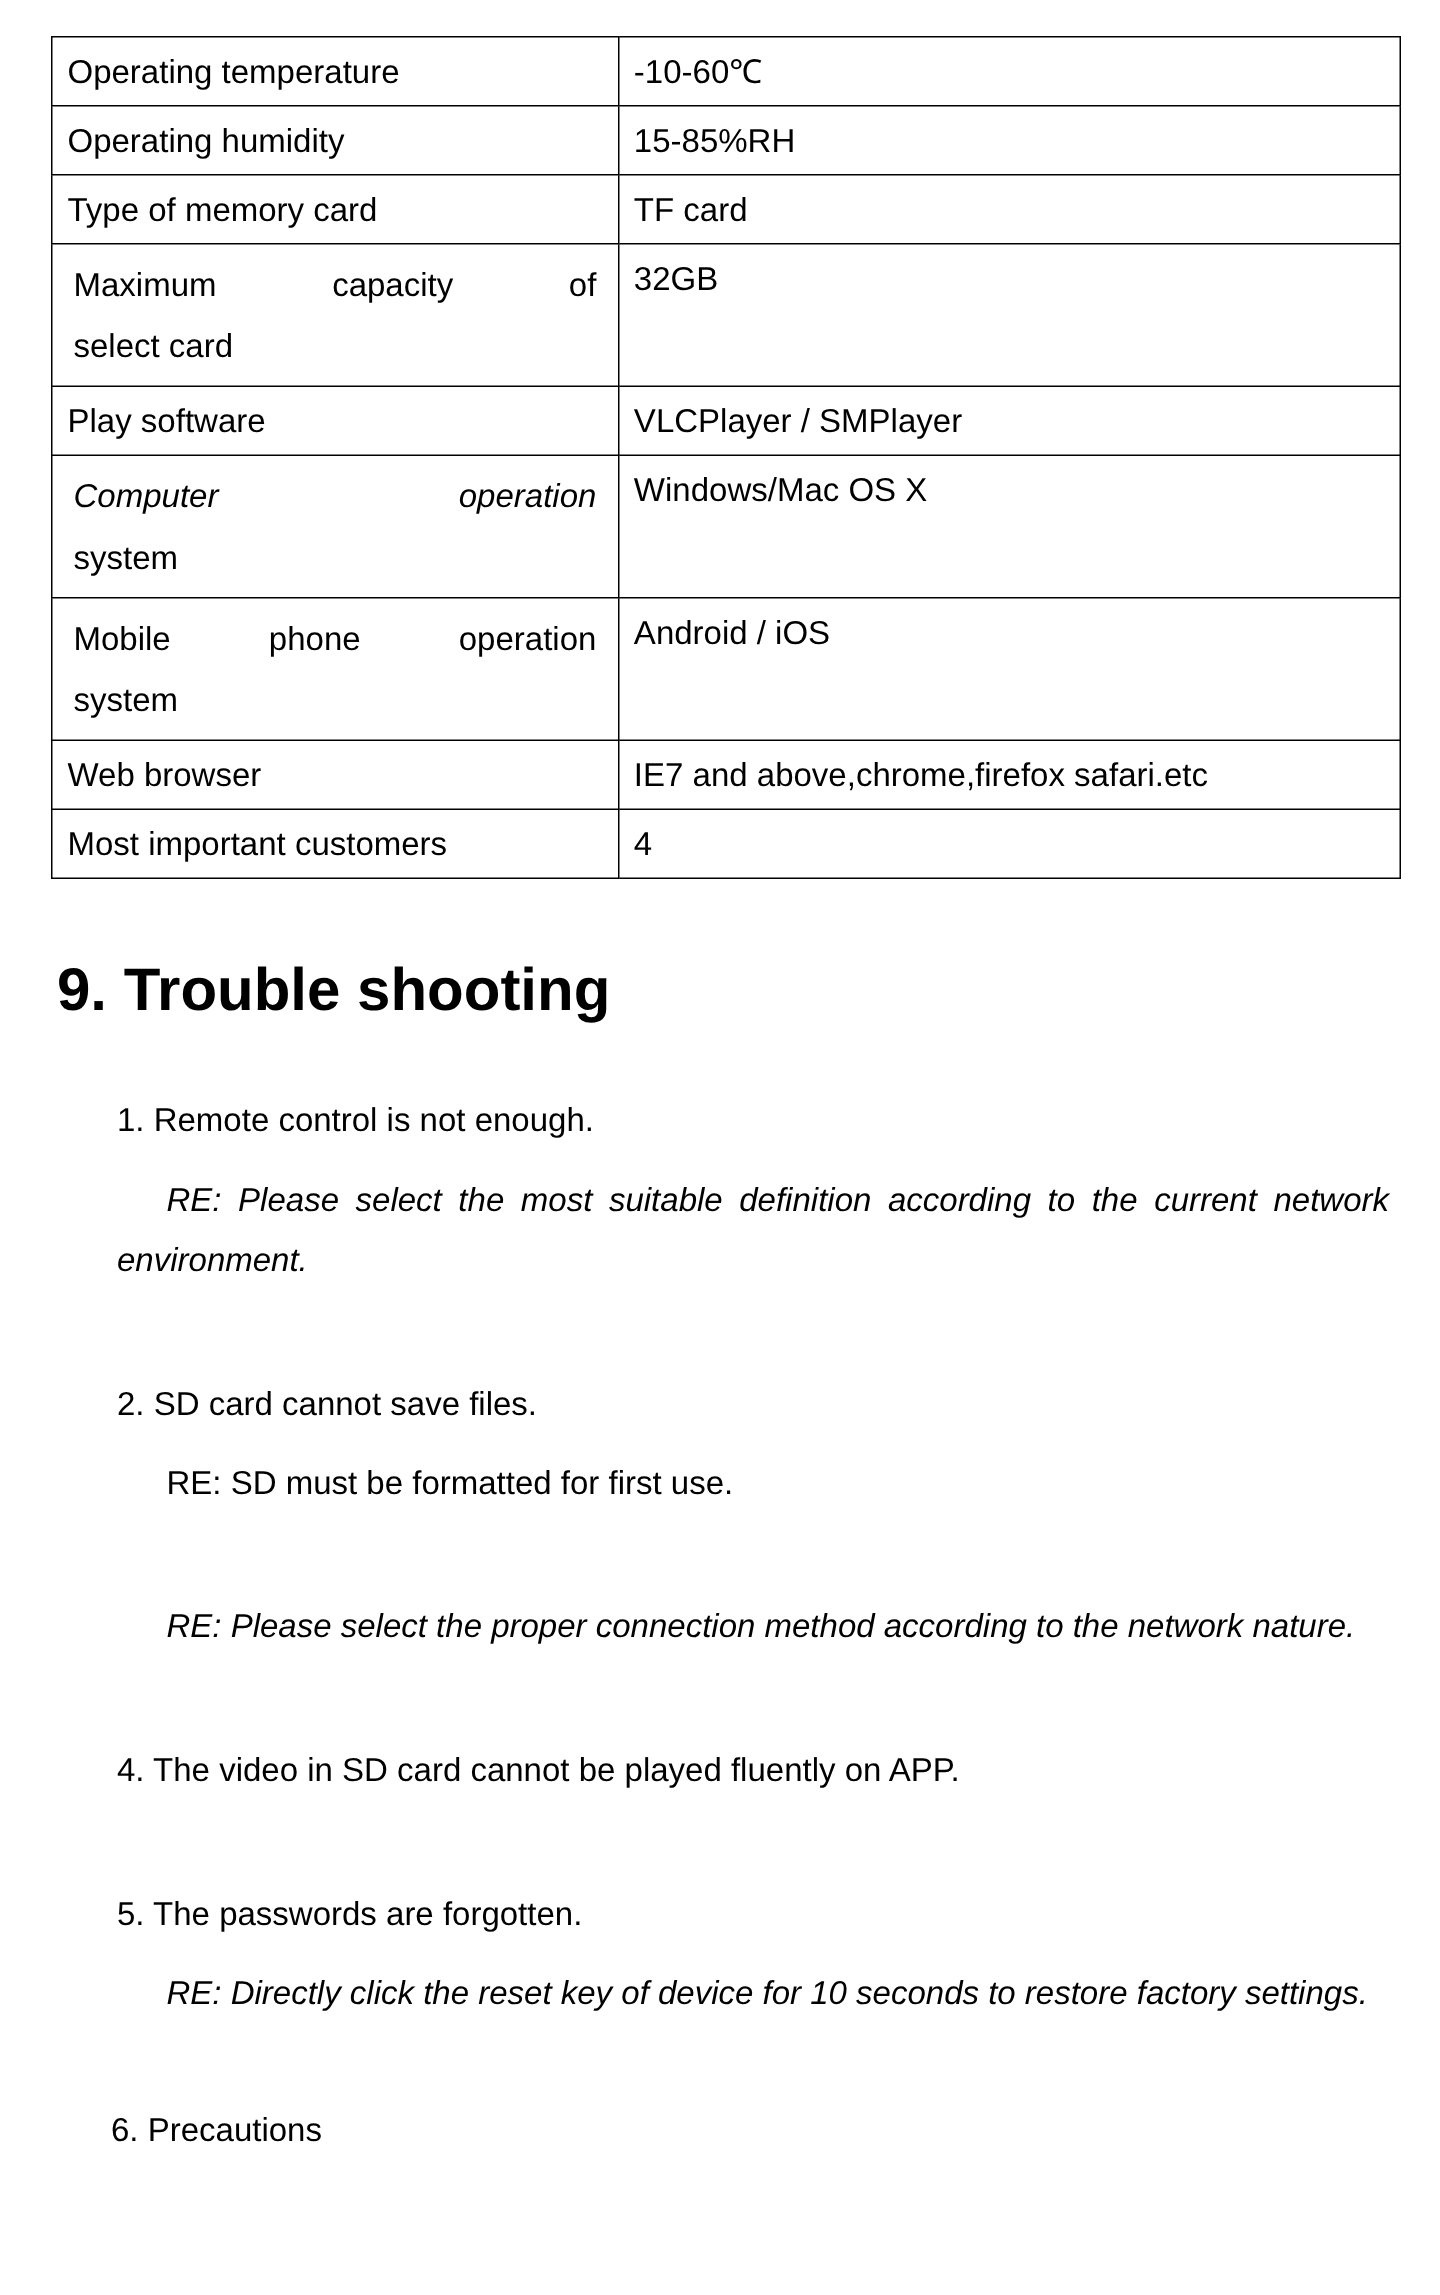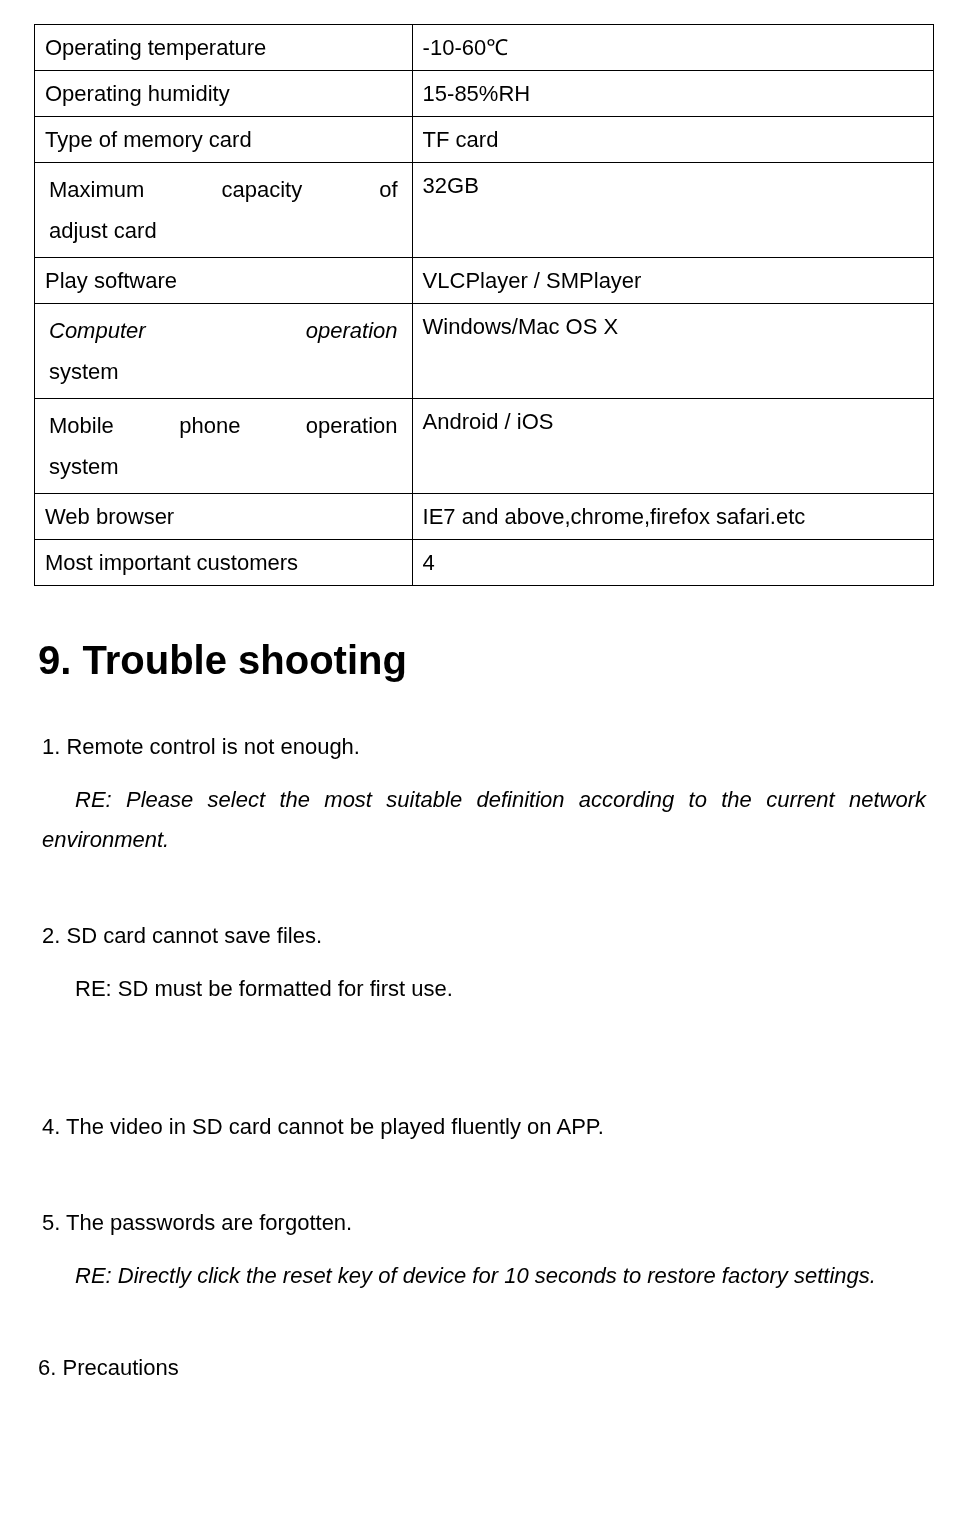--- a/index.html
+++ b/index.html
@@ -35,20 +35,21 @@
     }
     h2.section-heading {
       font-size: 40px;
       font-weight: bold;
       margin-top: 30px;
       margin-bottom: 25px;
     }
     p {
       margin-bottom: 4px;
       line-height: 1.85;
+      margin-left: 36px;
     }
     .item-block {
       margin-bottom: 35px;
     }
     .indent {
       text-indent: 33px;
     }
     .justify {
       text-align: justify;
       font-style: italic;
@@ -67,21 +68,21 @@
     <td class="col1">Operating humidity</td>
     <td class="col2">15-85%RH</td>
   </tr>
   <tr>
     <td class="col1">Type of memory card</td>
     <td class="col2">TF card</td>
   </tr>
   <tr>
     <td class="col1">
       <div style="text-align:justify;text-align-last:justify;">Maximum&nbsp;&nbsp;&nbsp;capacity&nbsp;&nbsp;&nbsp;of</div>
-      <div>adjust card</div>
+      <div>select card</div>
     </td>
     <td class="col2">32GB</td>
   </tr>
   <tr>
     <td class="col1">Play software</td>
     <td class="col2">VLCPlayer / SMPlayer</td>
   </tr>
   <tr>
     <td class="col1">
       <div style="text-align:justify;text-align-last:justify;font-style:italic;">Computer&nbsp;&nbsp;&nbsp;&nbsp;&nbsp;operation</div>
@@ -113,20 +114,21 @@
   <p>1. Remote control is not enough.</p>
   <p class="indent justify">RE: Please select the most suitable definition according to the current network environment.</p>
 </div>
 
 <div class="item-block">
   <p>2. SD card cannot save files.</p>
   <p class="indent">RE: SD must be formatted for first use.</p>
 </div>
 
 <div class="item-block">
+  <p class="indent justify">RE: Please select the proper connection method according to the network nature.</p>
 </div>
 
 <div class="item-block">
   <p>4. The video in SD card cannot be played fluently on APP.</p>
 </div>
 
 <div class="item-block">
   <p>5. The passwords are forgotten.</p>
   <p class="indent justify">RE: Directly click the reset key of device for 10 seconds to restore factory settings.</p>
 </div>

